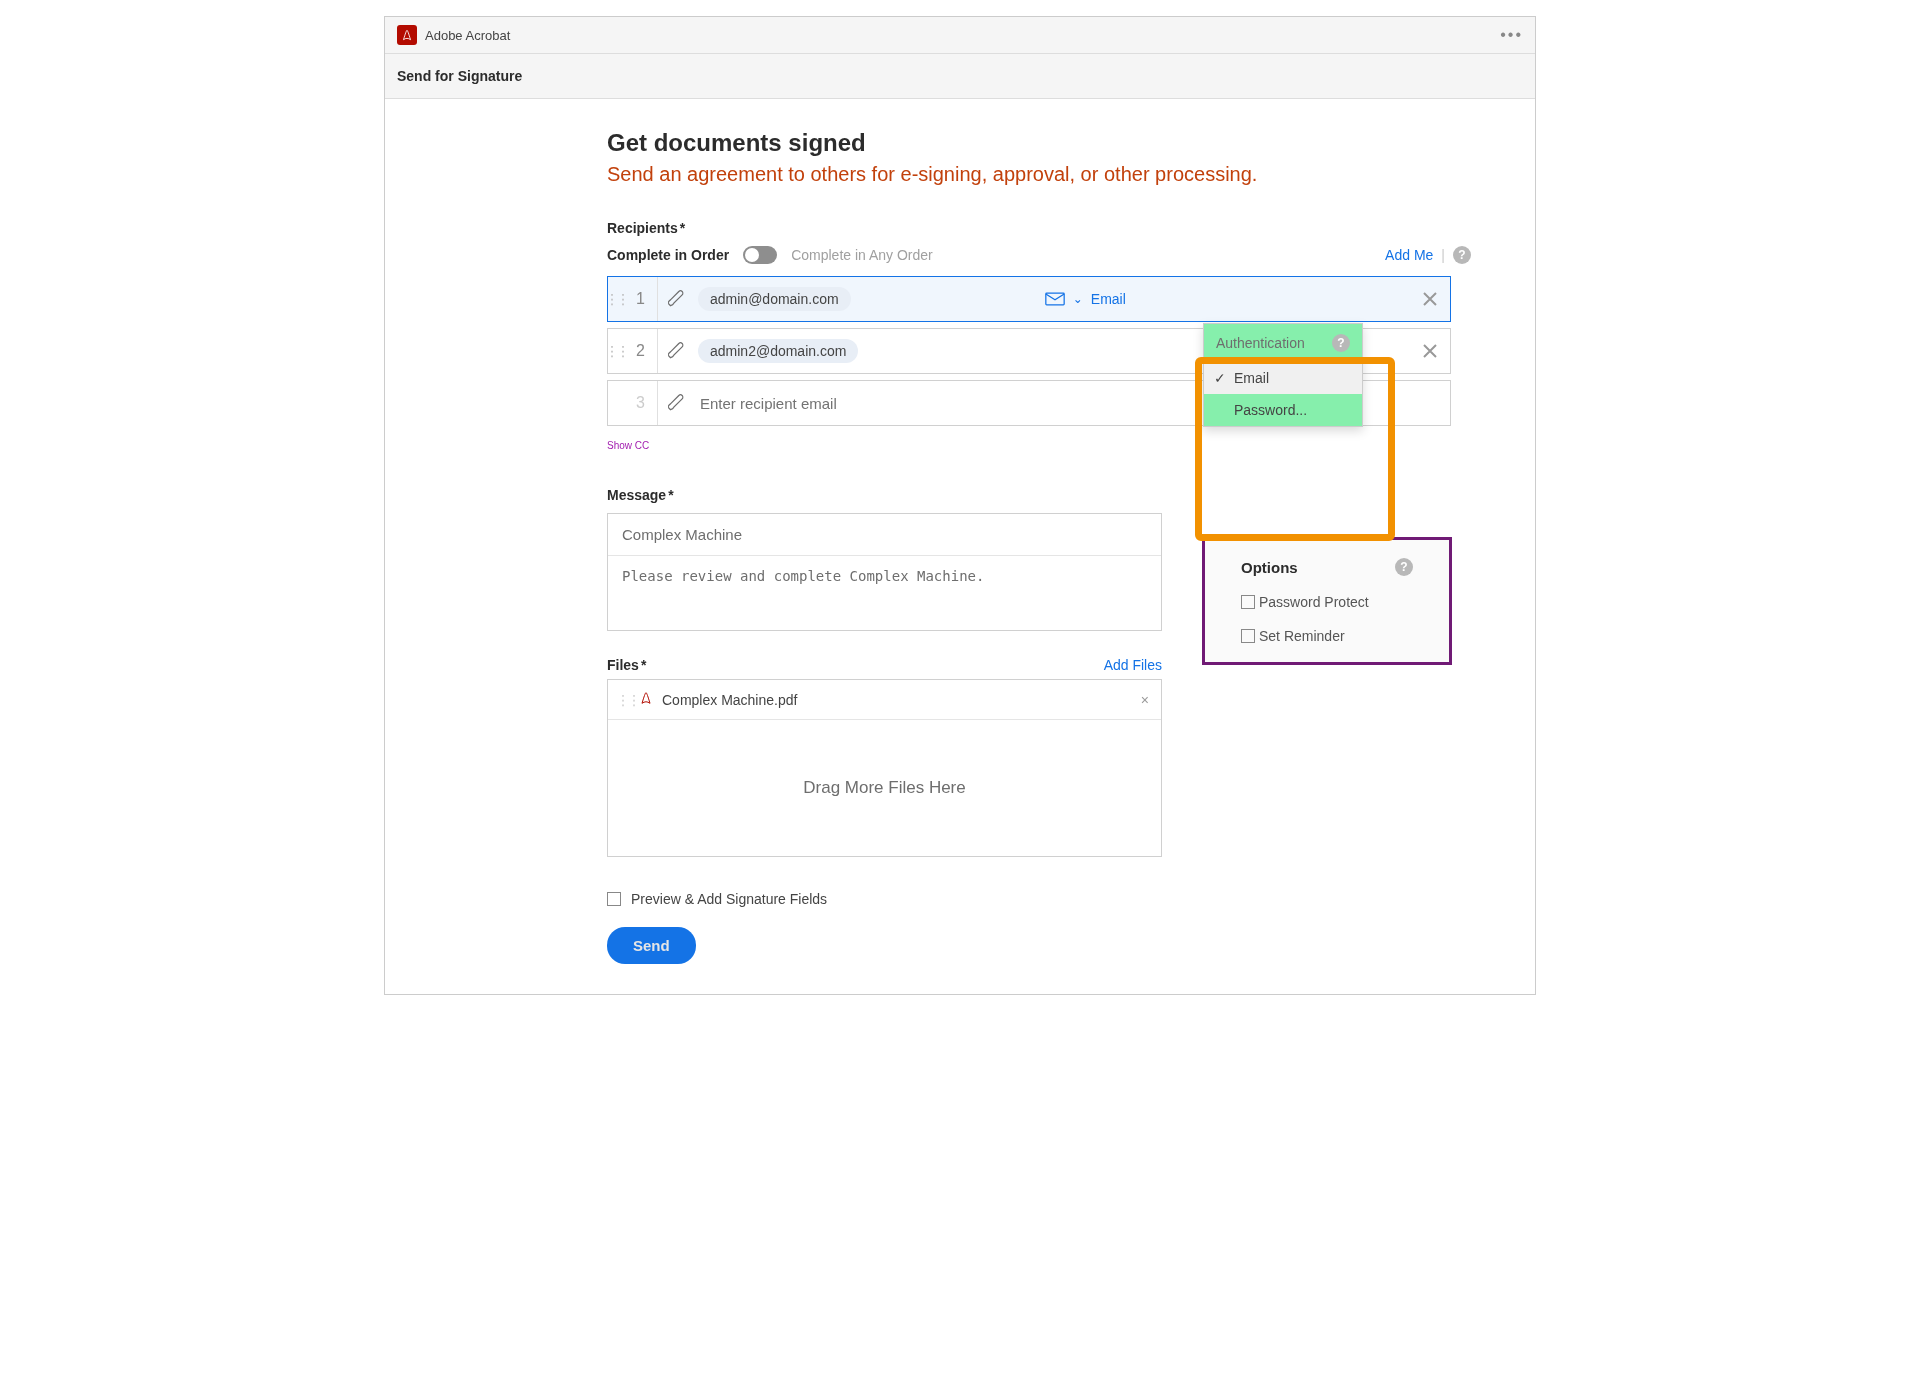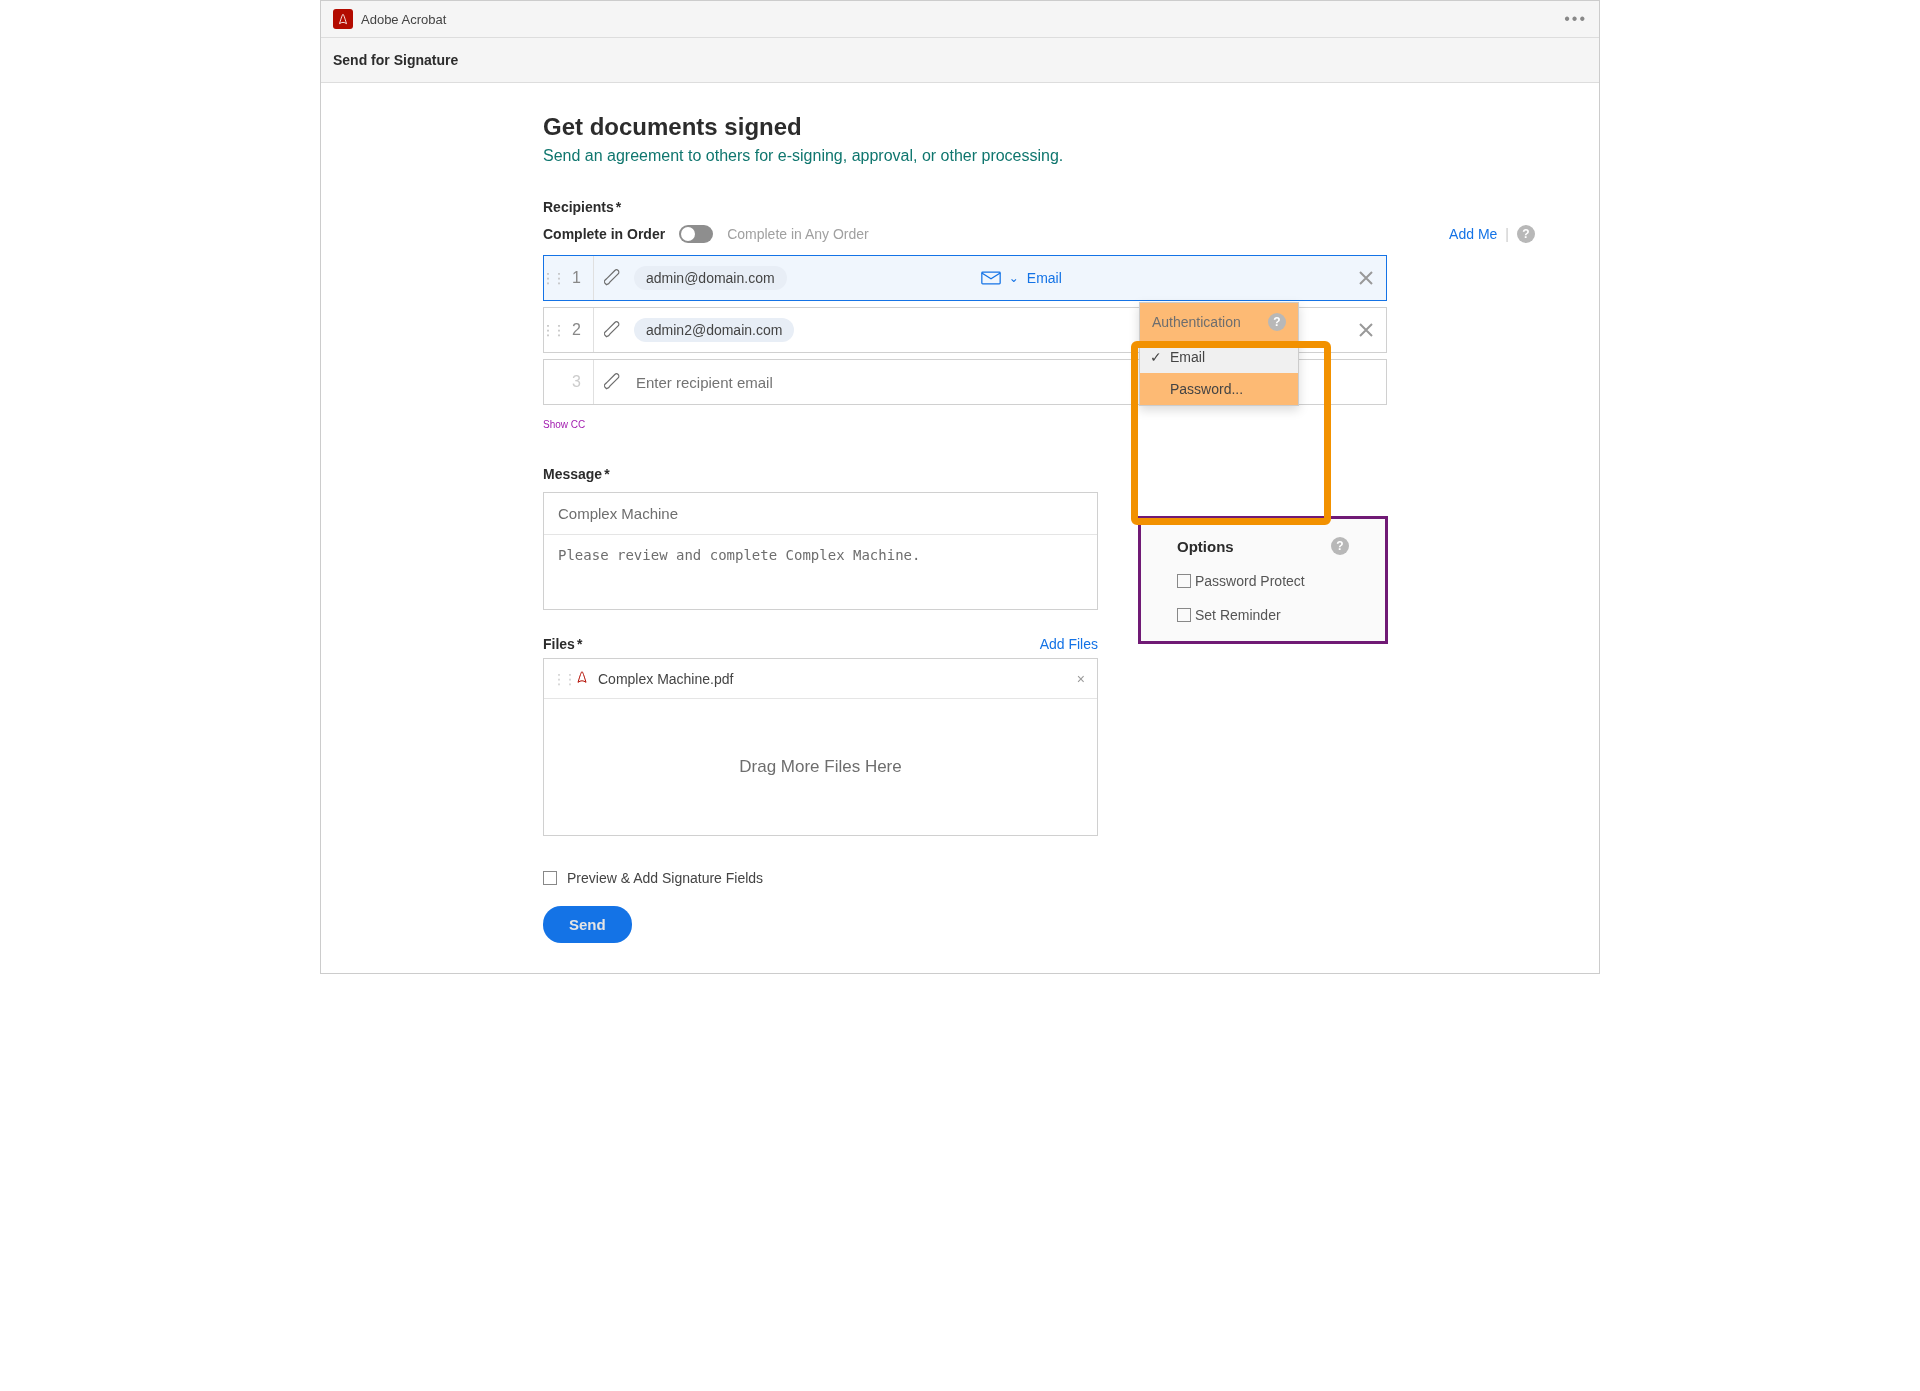--- a/index.html
+++ b/index.html
@@ -1,26 +1,26 @@
 <!DOCTYPE html>
 <html><head>
   <meta charset="utf-8">
   <style>
     * { box-sizing: border-box; margin: 0; padding: 0; }
     body { font-family: -apple-system, BlinkMacSystemFont, "Segoe UI", Arial, sans-serif; background: #fff; color: #2c2c2c; }
-    .window { border: 1px solid #ccc; width: 1280px; margin: 0 auto; }
+    .window { border: 1px solid #ccc; width: 1152px; margin: 16px auto; }
     .titlebar { display: flex; align-items: center; padding: 8px 12px; border-bottom: 1px solid #ddd; background: #f5f5f5; }
     .titlebar .app-icon { width: 20px; height: 20px; background: #b30b00; border-radius: 3px; display: flex; align-items: center; justify-content: center; margin-right: 8px; }
     .titlebar .app-icon svg { width: 14px; height: 14px; }
     .titlebar .app-name { font-size: 13px; color: #444; }
     .titlebar .menu-more { margin-left: auto; color: #888; letter-spacing: 2px; font-size: 16px; cursor: pointer; }
     .subhead { padding: 14px 12px; border-bottom: 1px solid #ddd; background: #f5f5f5; font-size: 14px; font-weight: 600; }
     .content { padding: 30px 60px 30px 222px; position: relative; }
     .page-title { font-size: 24px; font-weight: 600; color: #2c2c2c; }
-    .page-sub { margin-top: 6px; font-size: 16px; color: #0f766e; }
+    .page-sub { margin-top: 6px; font-size: 20px; color: #c2410c; }
     .section-label { font-size: 14px; font-weight: 600; margin-top: 34px; }
     .required::after { content: "*"; margin-left: 2px; }
     .order-row { display: flex; align-items: center; margin-top: 10px; font-size: 14px; position: relative; }
     .order-row .addme-wrap { margin-left: auto; display: flex; align-items: center; gap: 8px; }
     .order-row .addme { color: #1473e6; font-size: 14px; cursor: pointer; }
     .toggle { position: relative; width: 34px; height: 18px; background: #8e8e8e; border-radius: 10px; margin: 0 14px; cursor: pointer; }
     .toggle::after { content: ""; position: absolute; width: 14px; height: 14px; background: #fff; border-radius: 50%; top: 2px; left: 2px; }
     .toggle-label { font-weight: 600; }
     .toggle-label-off { color: #a0a0a0; }
     .help-q { display: inline-flex; width: 18px; height: 18px; border-radius: 50%; background: #b8b8b8; color: #fff; align-items: center; justify-content: center; font-size: 12px; font-weight: bold; cursor: pointer; }
@@ -33,21 +33,21 @@
     .order-num { width: 34px; text-align: center; color: #888; font-size: 16px; border-right: 1px solid #e0e0e0; height: 100%; display: flex; align-items: center; justify-content: center; }
     .pen-icon { width: 40px; display: flex; align-items: center; justify-content: center; color: #6e6e6e; }
     .pen-icon svg { width: 20px; height: 20px; }
     .email-pill { background: #e8eef6; border-radius: 14px; padding: 4px 12px; font-size: 14px; color: #444; }
     .email-placeholder { color: #737373; font-size: 15px; padding-left: 2px; }
     .row-close { margin-left: auto; width: 40px; display: flex; align-items: center; justify-content: center; color: #999; font-size: 18px; cursor: pointer; }
     .row-close svg { width: 16px; height: 16px; stroke: #999; stroke-width: 2; }
     .auth-area { margin-left: auto; display: flex; align-items: center; gap: 8px; margin-right: 90px; color: #1473e6; font-size: 14px; cursor: pointer; }
     .auth-area svg { width: 20px; height: 14px; stroke: #1473e6; stroke-width: 1.5; fill: none; }
     .chevron-down { font-size: 12px; }
-    .dropdown { position: absolute; top: 46px; left: 595px; width: 160px; background: #fdba74; border: 1px solid #ccc; box-shadow: 0 4px 10px rgba(0,0,0,0.15); z-index: 50; }
+    .dropdown { position: absolute; top: 46px; left: 595px; width: 160px; background: #86efac; border: 1px solid #ccc; box-shadow: 0 4px 10px rgba(0,0,0,0.15); z-index: 50; }
     .dropdown-header { display: flex; align-items: center; justify-content: space-between; padding: 10px 12px; color: #6e6e6e; font-size: 14px; }
     .dropdown-item { padding: 8px 14px 8px 30px; font-size: 14px; color: #444; cursor: pointer; position: relative; }
     .dropdown-item.checked::before { content: "✓"; position: absolute; left: 10px; color: #444; }
     .dropdown-item.selected { background: #f0f0f0; }
     .highlight-box { position: absolute; border: 7px solid #f29100; pointer-events: none; width: 200px; height: 184px; top: 258px; left: 810px; border-radius: 6px; z-index: 60; }
     .show-cc { margin-top: 14px; color: #a21caf; font-size: 10px; cursor: pointer; display: inline-block; }
     .message-row { display: flex; gap: 40px; margin-top: 10px; align-items: flex-start; }
     .message-box { border: 1px solid #d0d0d0; width: 555px; }
     .message-subject { width: 100%; border: none; border-bottom: 1px solid #e5e5e5; padding: 12px 14px; font-size: 15px; color: #6e6e6e; outline: none; }
     .message-body { width: 100%; border: none; padding: 12px 14px; font-size: 14px; color: #6e6e6e; height: 70px; resize: none; outline: none; }

